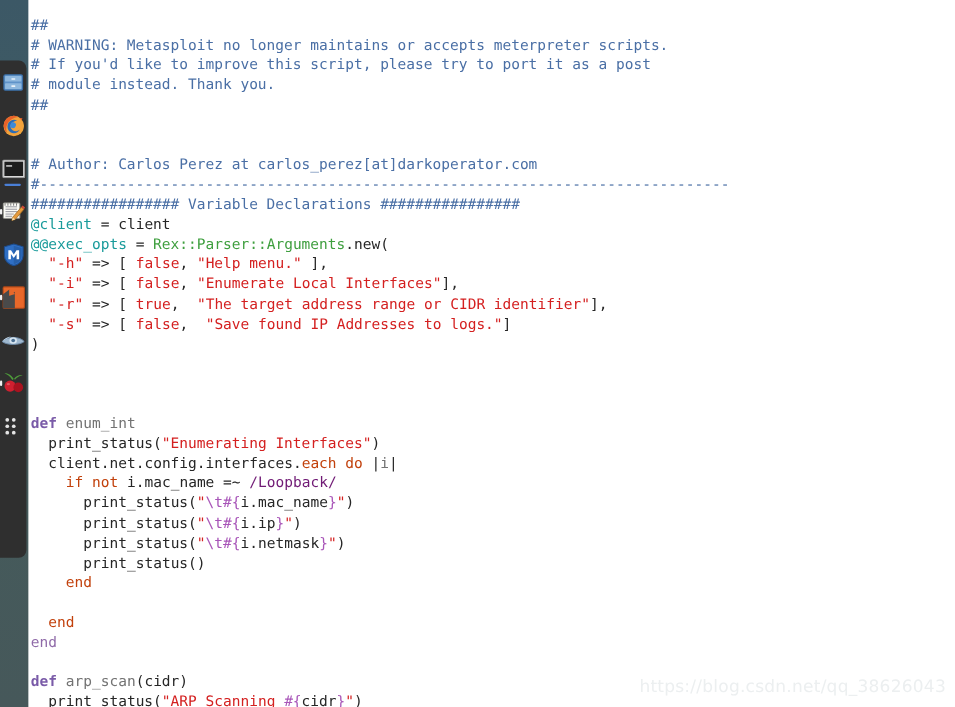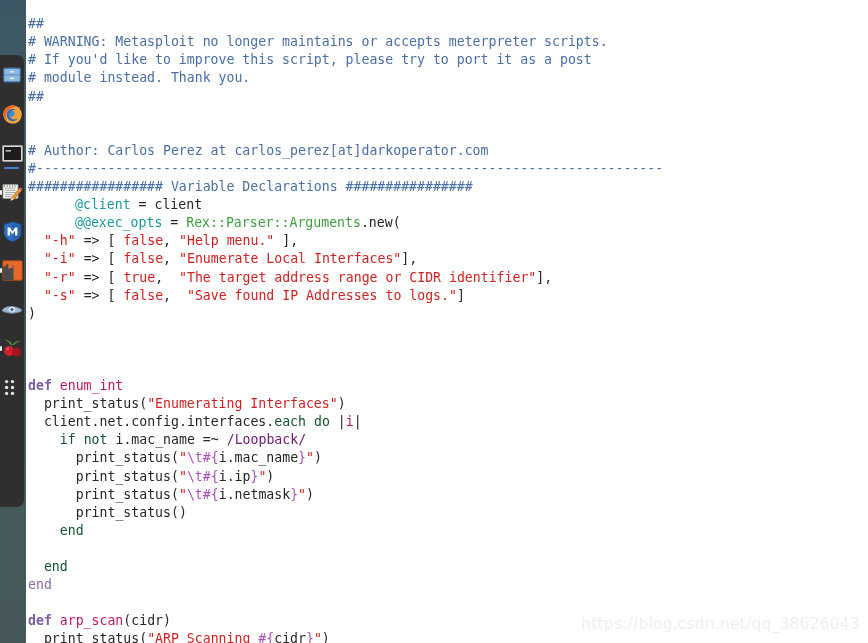--- a/index.html
+++ b/index.html
@@ -90,26 +90,26 @@
     font-size: 13.2px;
     line-height: 18.1px;
     white-space: pre;
     color: #202020;
     letter-spacing: 0px;
   }
   .ln { display: block; height: 18.1px; }
 
   
   .c-comment { color: #4a6fa5; }
-  .c-ivar    { color: #1a9b9b; margin-left: 47px; }
+  .c-ivar    { color: #1a9b9b; }
   .c-const   { color: #3f9f3f; }
   .c-str     { color: #d42020; }
-  .c-kw      { color: #14532d; }
+  .c-kw      { color: #c2410c; }
   .c-def     { color: #7a5ba8; font-weight: bold; }
-  .c-fname   { color: #be185d; }
+  .c-fname   { color: #737373; }
   .c-plain   { color: #262626; }
   .c-esc     { color: #a855b8; }
   .c-interp  { color: #a855b8; }
   .c-regex   { color: #701a75; }
   .c-end-def { color: #8f6aa8; }
 
   
   #watermark {
     position: absolute;
     right: 8px;

